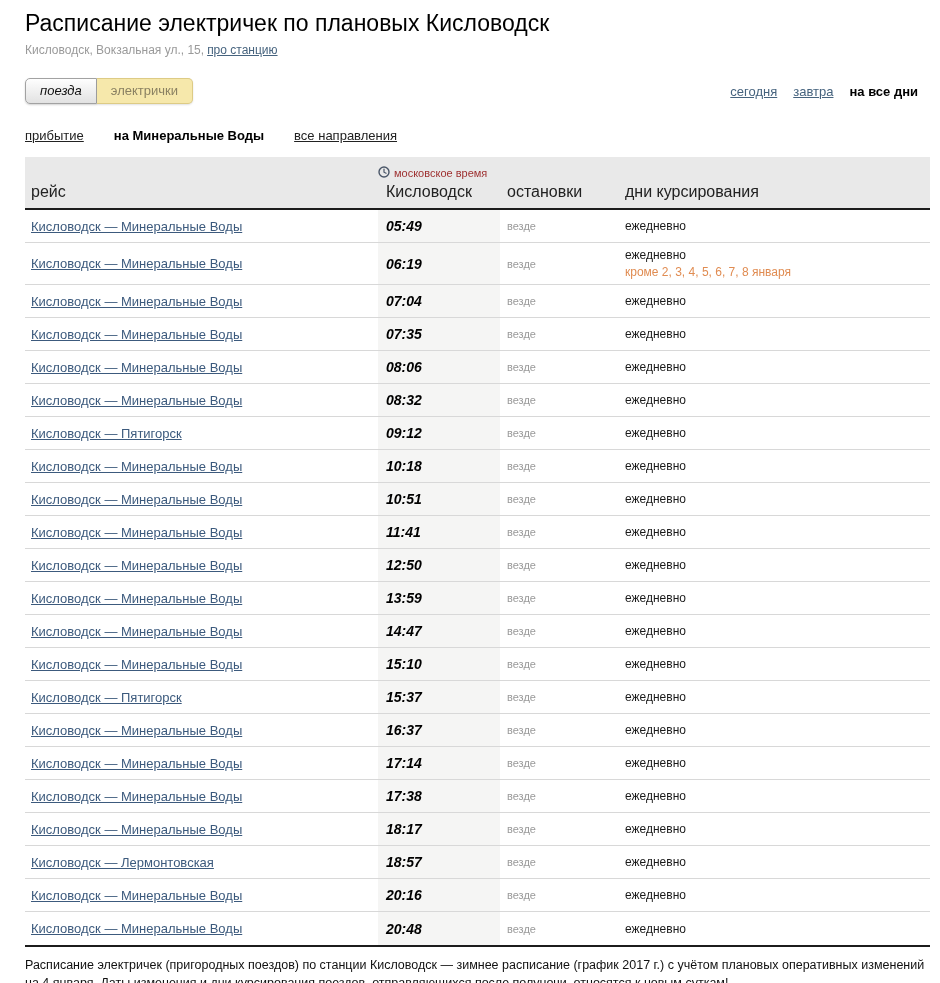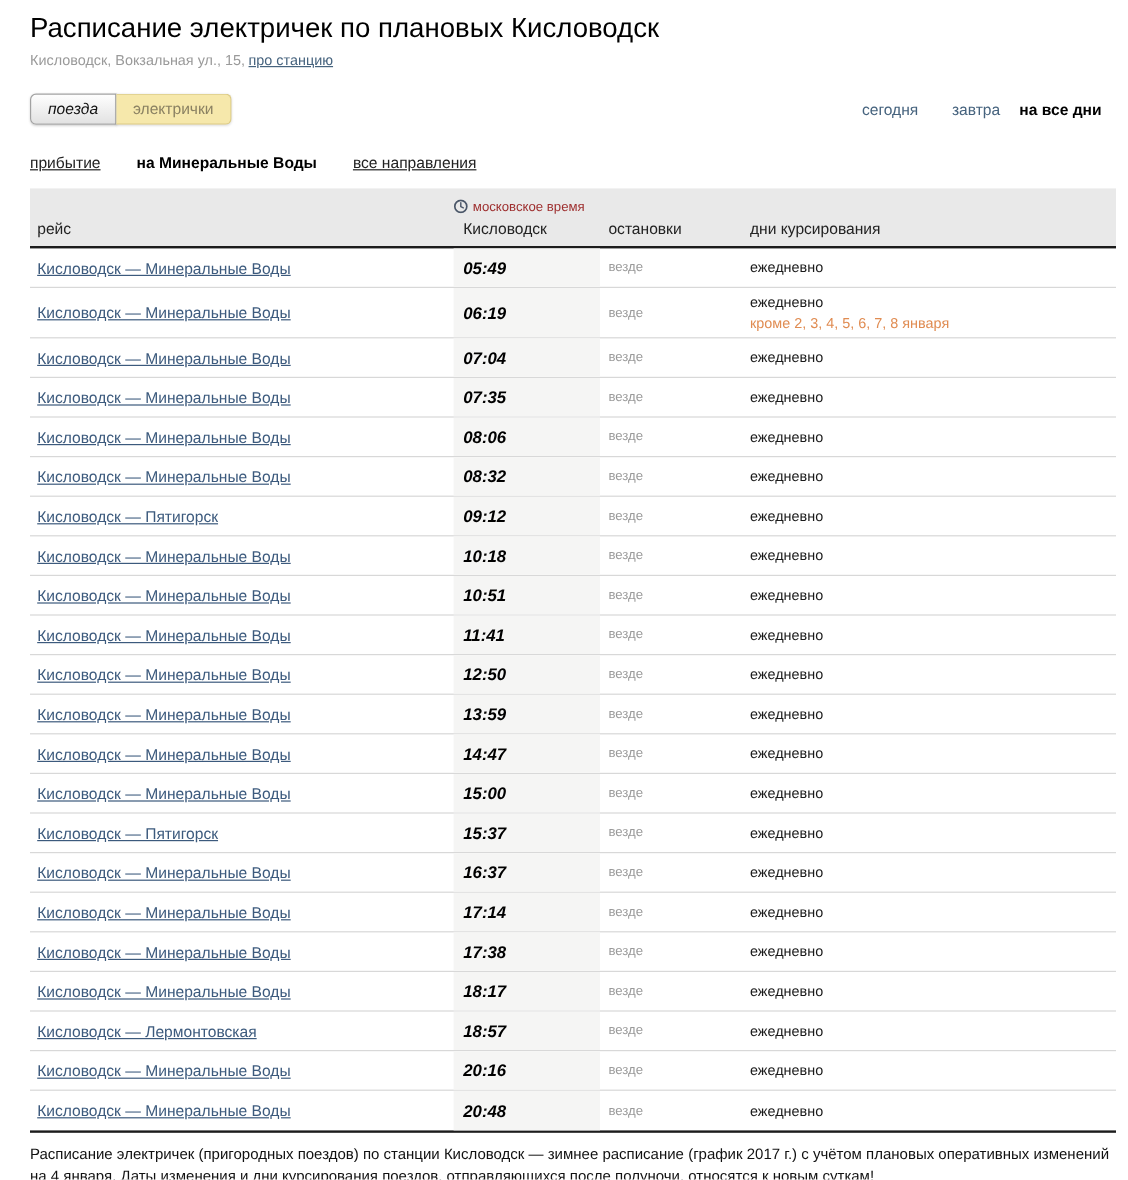--- a/index.html
+++ b/index.html
@@ -48,21 +48,21 @@
   }
   .tab-suburban{
     color:var(--tab-yellow-text);
     background:var(--tab-yellow);
     border:1px solid var(--tab-yellow-border);
     border-left:none;
     border-radius:0 5px 5px 0;
     box-shadow:0 1px 2px rgba(0,0,0,.12);
   }
   .dayfilter{font-size:13px;display:flex;gap:16px;align-items:baseline;}
-  .dayfilter a{color:var(--minor-link);cursor:pointer;margin-left:12px;}
+  .dayfilter a{color:var(--minor-link);text-decoration:underline;cursor:pointer;}
   .dayfilter .current{font-weight:bold;color:#000;}
 
   
   .direction-nav{margin-top:24px;font-size:13px;display:flex;gap:30px;align-items:baseline;}
   .direction-nav a{color:#222;text-decoration:underline;cursor:pointer;}
   .direction-nav .current{font-weight:bold;color:#000;}
 
   
   .schedule{margin-top:14px;width:905px;}
   .grid{display:grid;grid-template-columns:353px 122px 125px 1fr;}
@@ -70,21 +70,21 @@
     background:var(--header-bg);
     border-bottom:2px solid #1c1c1c;
     padding-top:6px;
   }
   .tz{
     margin-left:353px;height:20px;
     display:flex;align-items:center;gap:4px;
     font-size:11px;color:var(--red-note);
   }
   .tz svg{flex:0 0 auto;}
-  .hrow{font-size:13px;color:#222;padding-bottom:7px;}
+  .hrow{font-size:16px;color:#222;padding-bottom:7px;}
   .hrow .h-route{padding-left:6px;}
   .hrow .h-time{padding-left:8px;}
   .hrow .h-stops{padding-left:7px;}
 
   .trow{
     min-height:33px;
     border-bottom:1px solid var(--sep);
     align-items:center;
   }
   .trow:last-child{border-bottom:none;}
@@ -306,21 +306,21 @@
     <div class="c-days">
       <div>ежедневно</div>
 
     </div>
   </div>
 
   <div class="trow grid">
     <div class="c-route">
       <a>Кисловодск — Минеральные Воды</a>
     </div>
-    <div class="c-time">15:00</div>
+    <div class="c-time">15:10</div>
     <div class="c-stops">везде</div>
     <div class="c-days">
       <div>ежедневно</div>
 
     </div>
   </div>
 
   <div class="trow grid">
     <div class="c-route">
       <a>Кисловодск — Пятигорск</a>

